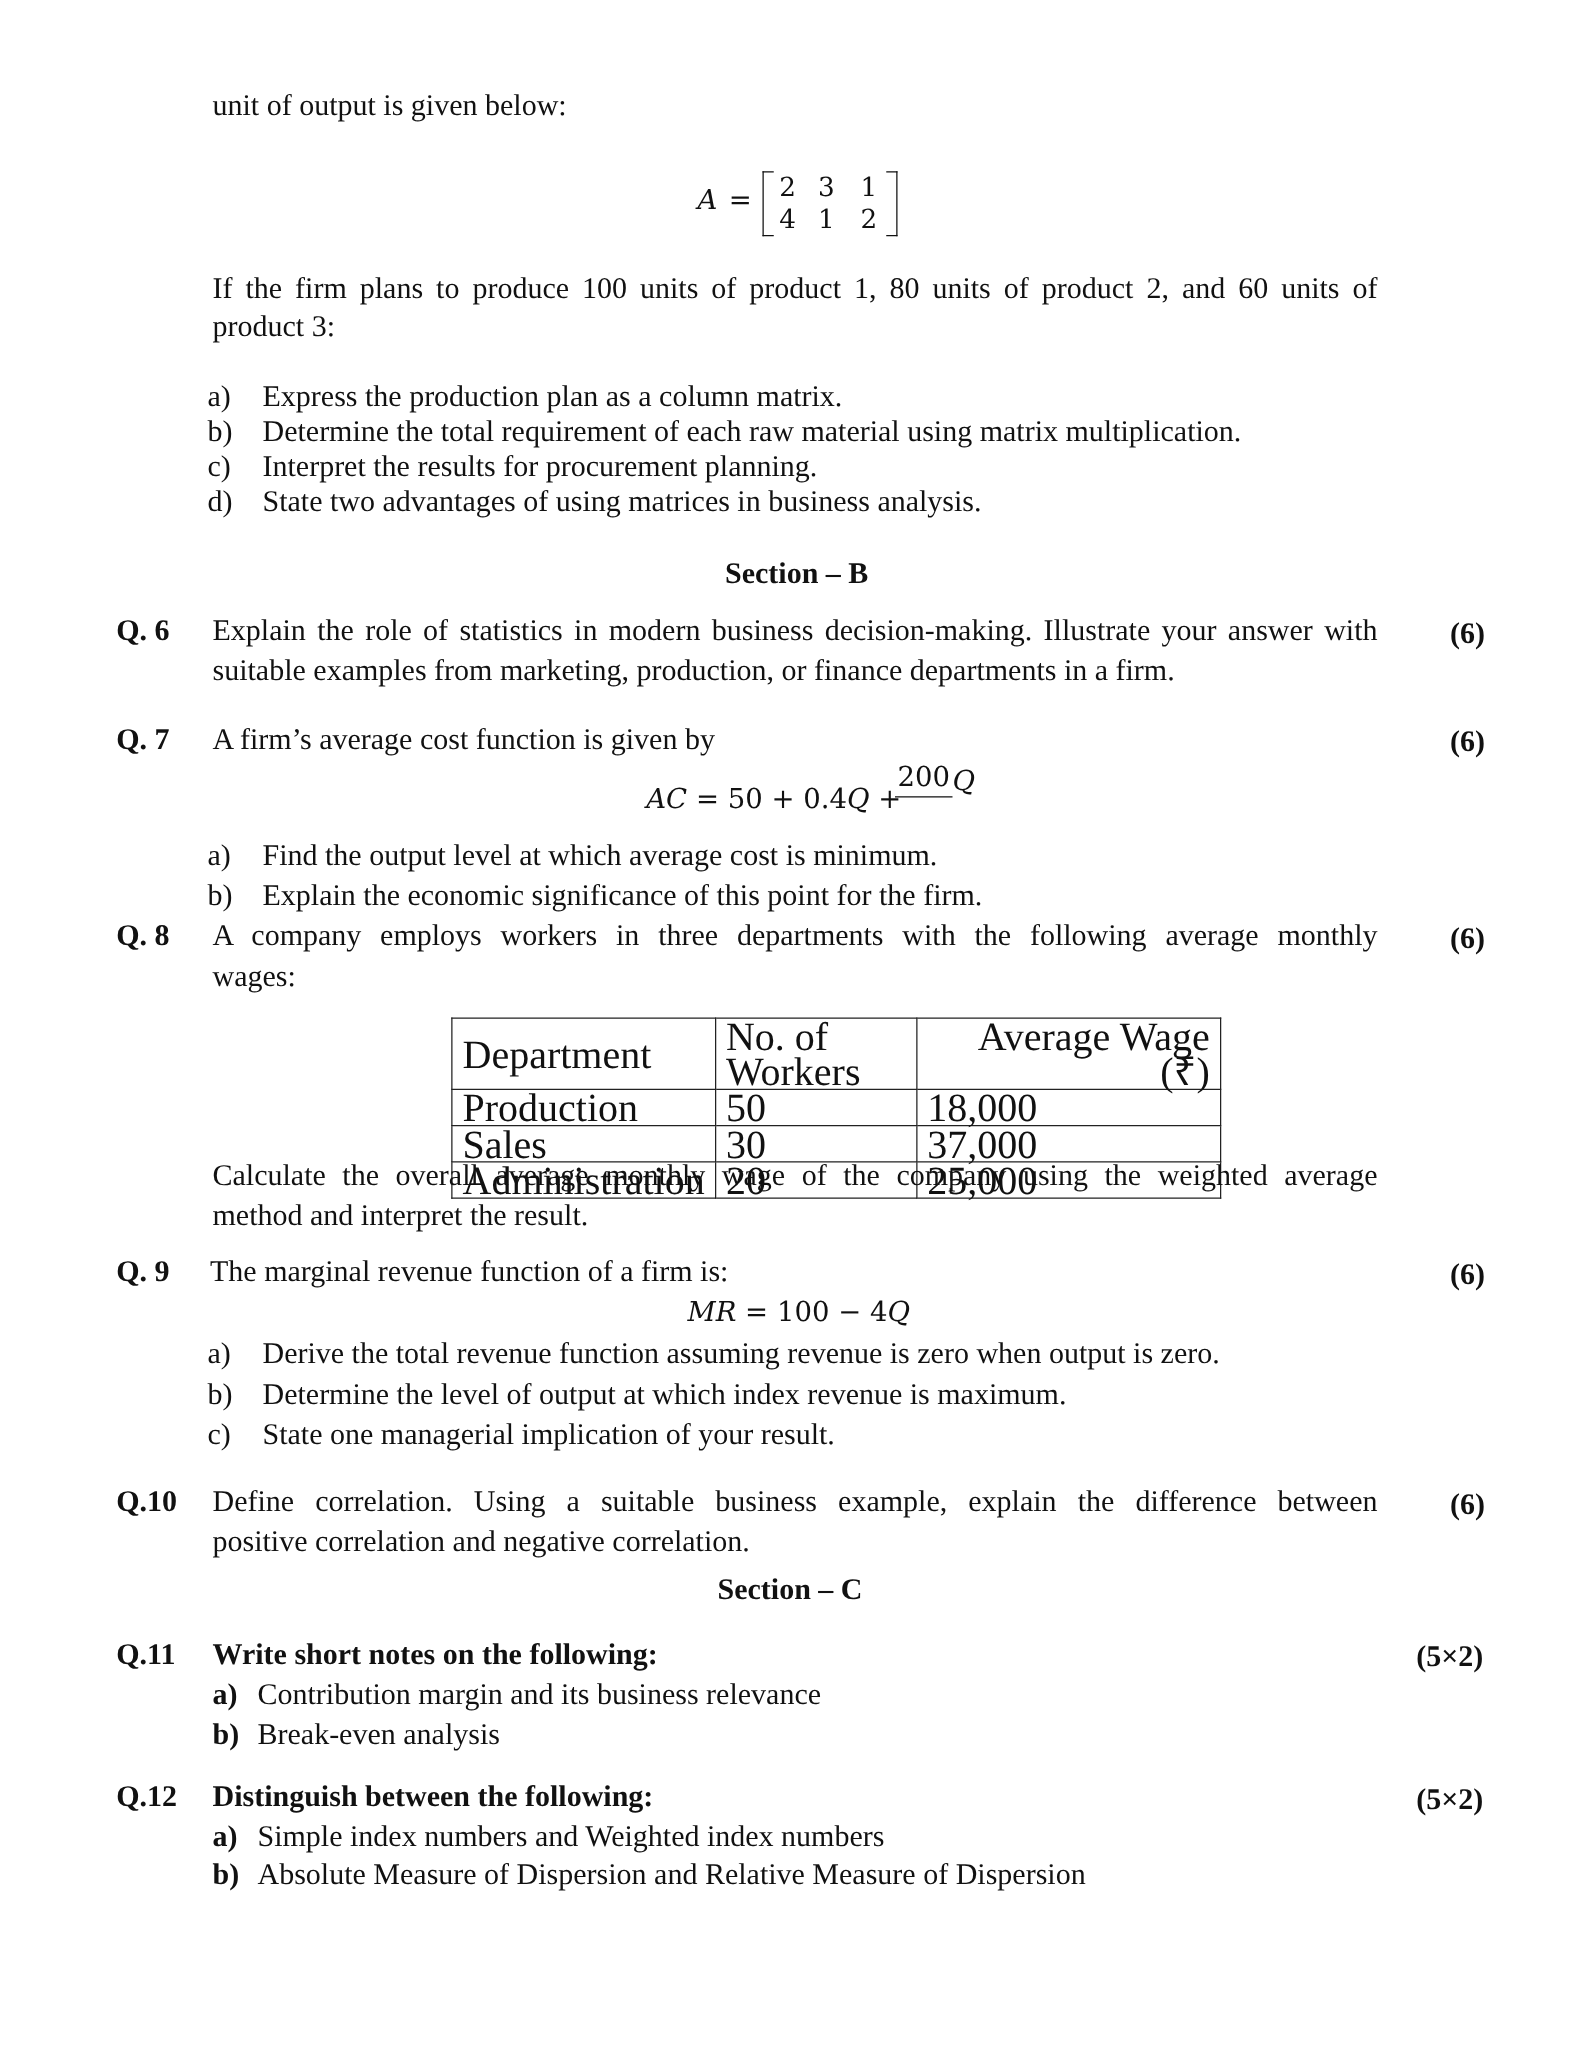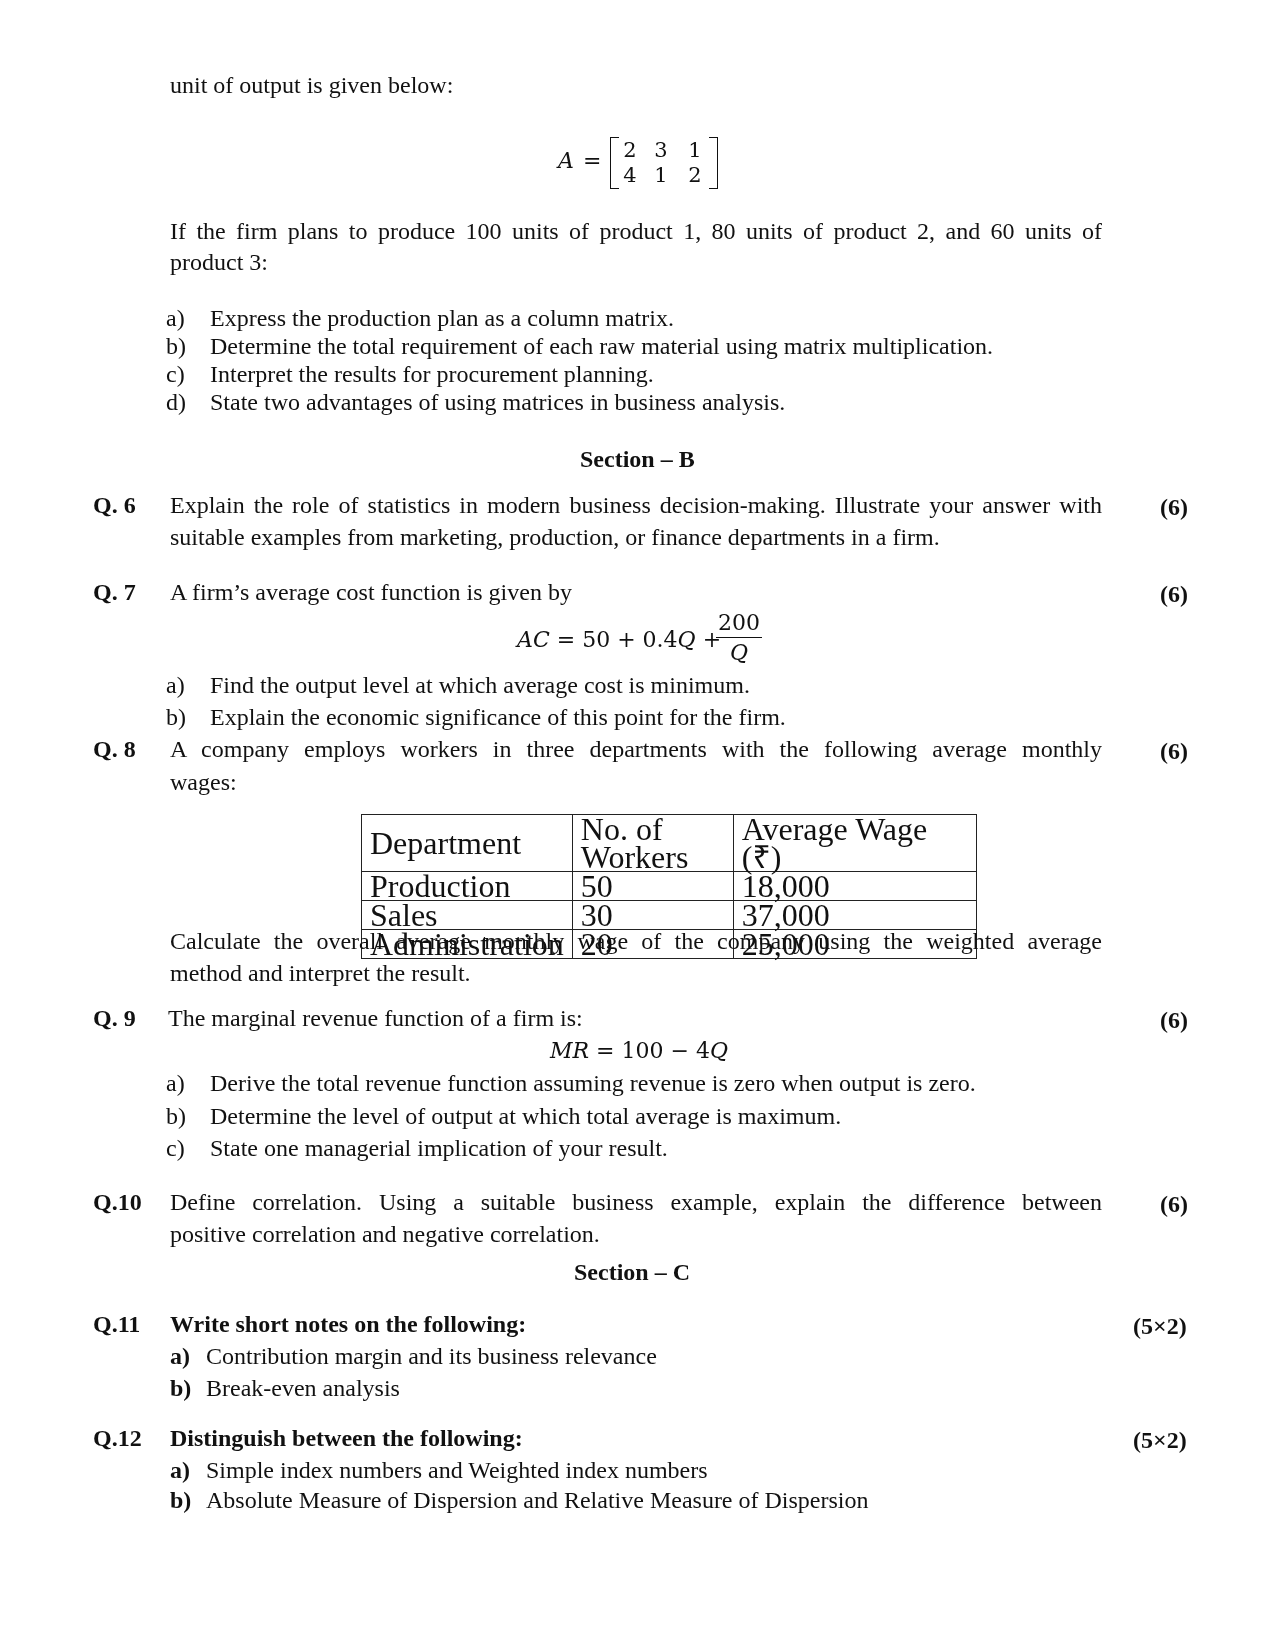--- a/index.html
+++ b/index.html
@@ -15,21 +15,21 @@
   .item-letter { position: absolute; left: 166px; line-height: 1; }
   .item-text { position: absolute; left: 210px; line-height: 1; white-space: nowrap; }
   .just { position: absolute; left: 170px; width: 932px; text-align: justify; text-align-last: justify; white-space: nowrap; line-height: 1; }
   table.wages { position: absolute; left: 361px; top: 814px; border-collapse: collapse; font-size: 32px; }
   table.wages td { border: 1.5px solid #222; padding: 0 8px; height: 28px; line-height: 28px; }
   .matrix { position: absolute; left: 558px; top: 136px; height: 54px; display: flex; align-items: center; }
   .bracket { width: 8px; height: 50px; border: 1.5px solid #111; }
   .bracket.l { border-right: none; }
   .bracket.r { border-left: none; }
   .mgrid { display: grid; grid-template-columns: 22px 40px 28px; grid-template-rows: 25px 25px; font-family: "DejaVu Serif", serif; font-size: 21px; text-align: center; }
-  .frac { position: absolute; display: inline-flex; flex-direction: column; align-items: center; }
+  .frac { position: absolute; display: inline-flex; flex-direction: row; align-items: center; }
   .frac .num { border-bottom: 1.5px solid #111; padding: 0 2px 2px 2px; }
   .frac .den { padding-top: 2px; }
 </style>
 </head>
 <body>
 
 <div class="abs" style="left:170px; top:73px;">unit of output is given below:</div>
 
 <div>
   <span class="abs math mi" style="left:558px; top:150px;">A</span>
@@ -89,21 +89,21 @@
 <span class="qnum" style="top:737px;text-align:center;">Q. 8</span>
 <div class="just" style="top:737px;">A company employs workers in three departments with the following average monthly</div>
 <div class="abs" style="left:170px; top:770px;">wages:</div>
 <span class="marks" style="top:739px;">(6)</span>
 
 <table class="wages">
   <tbody>
       <tr>
     <td style="width:145px;">Department</td>
     <td style="width:144px;">No. of Workers</td>
-    <td style="width:226px;">Average Wage (₹)</td>
+    <td style="width:226px;text-align:right;">Average Wage (₹)</td>
   </tr>
   <tr>
     <td>Production</td>
     <td>50</td>
     <td>18,000</td>
   </tr>
   <tr>
     <td>Sales</td>
     <td>30</td>
     <td>37,000</td>
@@ -120,21 +120,21 @@
 <div class="abs" style="left:170px; top:961px;">method and interpret the result.</div>
 
 <span class="qnum" style="top:1006px;">Q. 9</span>
 <div class="abs" style="left:168px; top:1006px;">The marginal revenue function of a firm is:</div>
 <span class="marks" style="top:1008px;">(6)</span>
 <span class="abs math" style="left:550px; top:1040px;"><span class="mi">MR</span> <span>=</span> <span>100 − 4</span><span class="mi">Q</span></span>
 
 <span class="item-letter" style="top:1071px;">a)</span>
 <span class="item-text" style="top:1071px;">Derive the total revenue function assuming revenue is zero when output is zero.</span>
 <span class="item-letter" style="top:1104px;">b)</span>
-<span class="item-text" style="top:1104px;">Determine the level of output at which total average is maximum.</span>
+<span class="item-text" style="top:1104px;">Determine the level of output at which index revenue is maximum.</span>
 <span class="item-letter" style="top:1136px;">c)</span>
 <span class="item-text" style="top:1136px;">State one managerial implication of your result.</span>
 
 <span class="qnum" style="top:1190px;">Q.10</span>
 <div class="just" style="top:1190px;">Define correlation. Using a suitable business example, explain the difference between</div>
 <div class="abs" style="left:170px; top:1222px;">positive correlation and negative correlation.</div>
 <span class="marks" style="top:1192px;">(6)</span>
 
 <div class="abs bold" style="left:574px; top:1260px;">Section – C</div>
 

